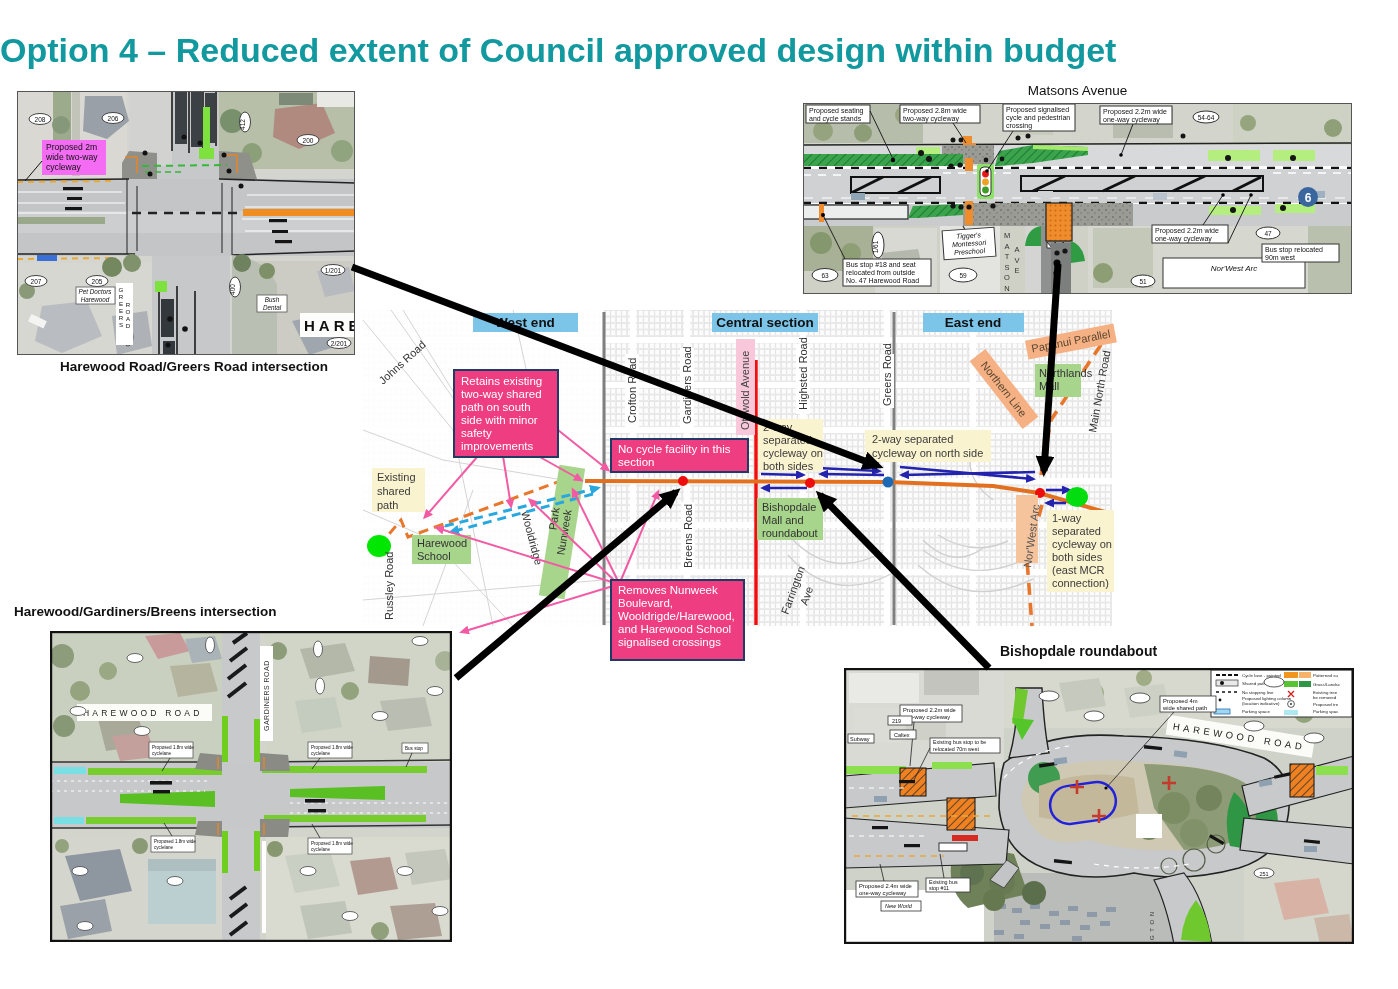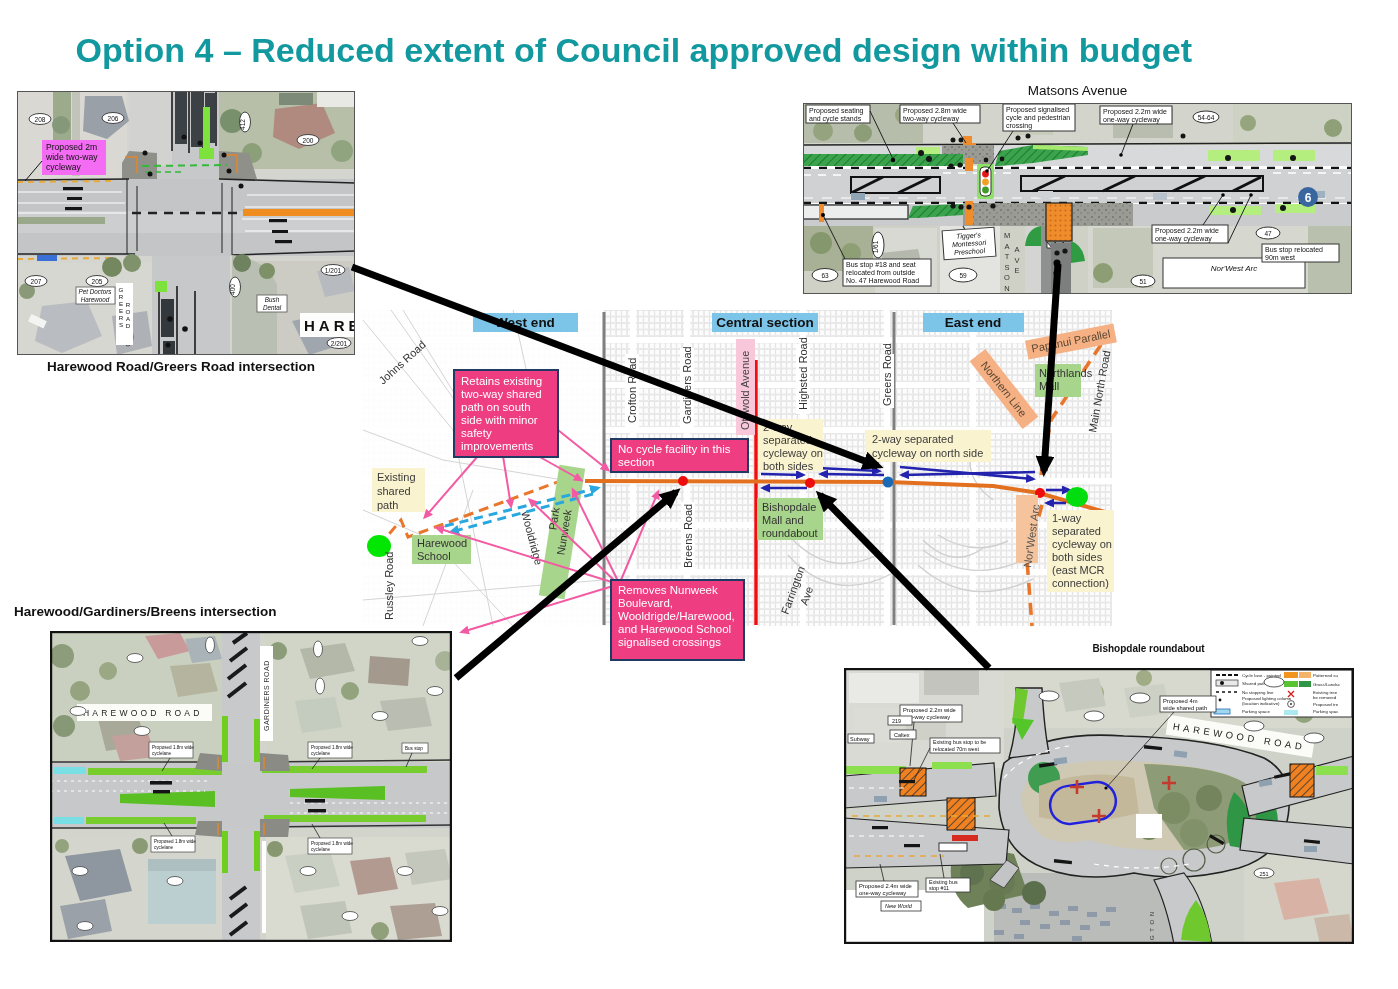--- a/index.html
+++ b/index.html
@@ -2,21 +2,21 @@
 <html><head>
 <meta charset="utf-8">
 <style>
 html,body{margin:0;padding:0;width:1398px;height:989px;background:#ffffff;overflow:hidden;}
 body{font-family:"Liberation Sans",sans-serif;position:relative;}
 .abs{position:absolute;}
 </style>
 </head>
 <body>
 
-<div class="abs" style="left:0;top:31px;width:1192px;text-align:right;color:#12999f;font-size:34px;font-weight:bold;letter-spacing:0px;">Option 4 – Reduced extent of Council approved design within budget</div>
+<div class="abs" style="left:0;top:31px;width:1192px;text-align:left;color:#12999f;font-size:34px;font-weight:bold;letter-spacing:0px;">Option 4 – Reduced extent of Council approved design within budget</div>
 
 <svg class="abs" style="left:17px;top:91px;" width="338" height="264" viewBox="0 0 338 264">
 
 <rect x="0" y="0" width="338" height="264" fill="#d5d5cf"></rect>
 
 <rect x="0" y="0" width="110" height="88" fill="#d9d8d2"></rect>
 <rect x="55" y="0" width="8" height="85" fill="#c2c4b9"></rect>
 
 <polygon points="68,5 105,5 112,30 90,48 66,40" fill="#9aa0a8"></polygon>
 
@@ -206,21 +206,21 @@
       <circle cx="153" cy="228" r="2.8"></circle>
       <circle cx="168" cy="238" r="2.8"></circle>
       <circle cx="151" cy="254" r="2.5"></circle>
       <circle cx="183" cy="52" r="2.5"></circle>
       <circle cx="167" cy="46" r="2.5"></circle>
     </g>
 
 <rect x="0.5" y="0.5" width="337" height="263" fill="none" stroke="#555" stroke-width="1"></rect>
 </svg>
 
-<div class="abs" style="left:12px;top:359px;width:338px;text-align:center;font-size:13.5px;font-weight:bold;color:#111;">Harewood Road/Greers Road intersection</div>
+<div class="abs" style="left:25px;top:359px;width:338px;text-align:center;font-size:13.5px;font-weight:bold;color:#111;">Harewood Road/Greers Road intersection</div>
 
 <div class="abs" style="left:803px;top:83px;width:549px;text-align:center;font-size:13.5px;font-weight:normal;color:#111;">Matsons Avenue</div>
 
 <svg class="abs" style="left:803px;top:103px;" width="549" height="191" viewBox="0 0 549 191">
 <defs>
 <pattern id="ghatch" width="6" height="6" patternUnits="userSpaceOnUse" patternTransform="rotate(45)">
 <rect width="6" height="6" fill="#3aa34c"></rect>
         <line x1="0" y1="0" x2="0" y2="6" stroke="#1d7a31" stroke-width="2"></line>
 </pattern>
 <pattern id="speck" width="7" height="7" patternUnits="userSpaceOnUse">
@@ -872,21 +872,21 @@
       <ellipse cx="258" cy="240" rx="8" ry="4.5"></ellipse>
       <ellipse cx="300" cy="285" rx="8" ry="4.5"></ellipse>
       <ellipse cx="355" cy="240" rx="8" ry="4.5"></ellipse>
       <ellipse cx="390" cy="280" rx="8" ry="4.5"></ellipse>
       <ellipse cx="35" cy="295" rx="8" ry="4.5"></ellipse>
 </g>
 
 <rect x="1" y="1" width="400" height="309" fill="none" stroke="#111" stroke-width="2.4"></rect>
 </svg>
 
-<div class="abs" style="left:1000px;top:643px;width:297px;text-align:center;font-size:10px;font-weight:bold;color:#111;">Bishopdale roundabout</div>
+<div class="abs" style="left:1000px;top:643px;width:297px;text-align:left;font-size:14px;font-weight:bold;color:#111;">Bishopdale roundabout</div>
 
 <svg class="abs" style="left:844px;top:668px;" width="510" height="276" viewBox="0 0 510 276">
 <defs>
 <pattern id="ohatch2" width="6" height="6" patternUnits="userSpaceOnUse" patternTransform="rotate(45)">
 <rect width="6" height="6" fill="#f08120"></rect>
         <line x1="0" y1="0" x2="0" y2="6" stroke="#333" stroke-width="1.6"></line>
 </pattern>
 </defs>
 
 <rect x="0" y="0" width="510" height="276" fill="#cfd2c8"></rect>

